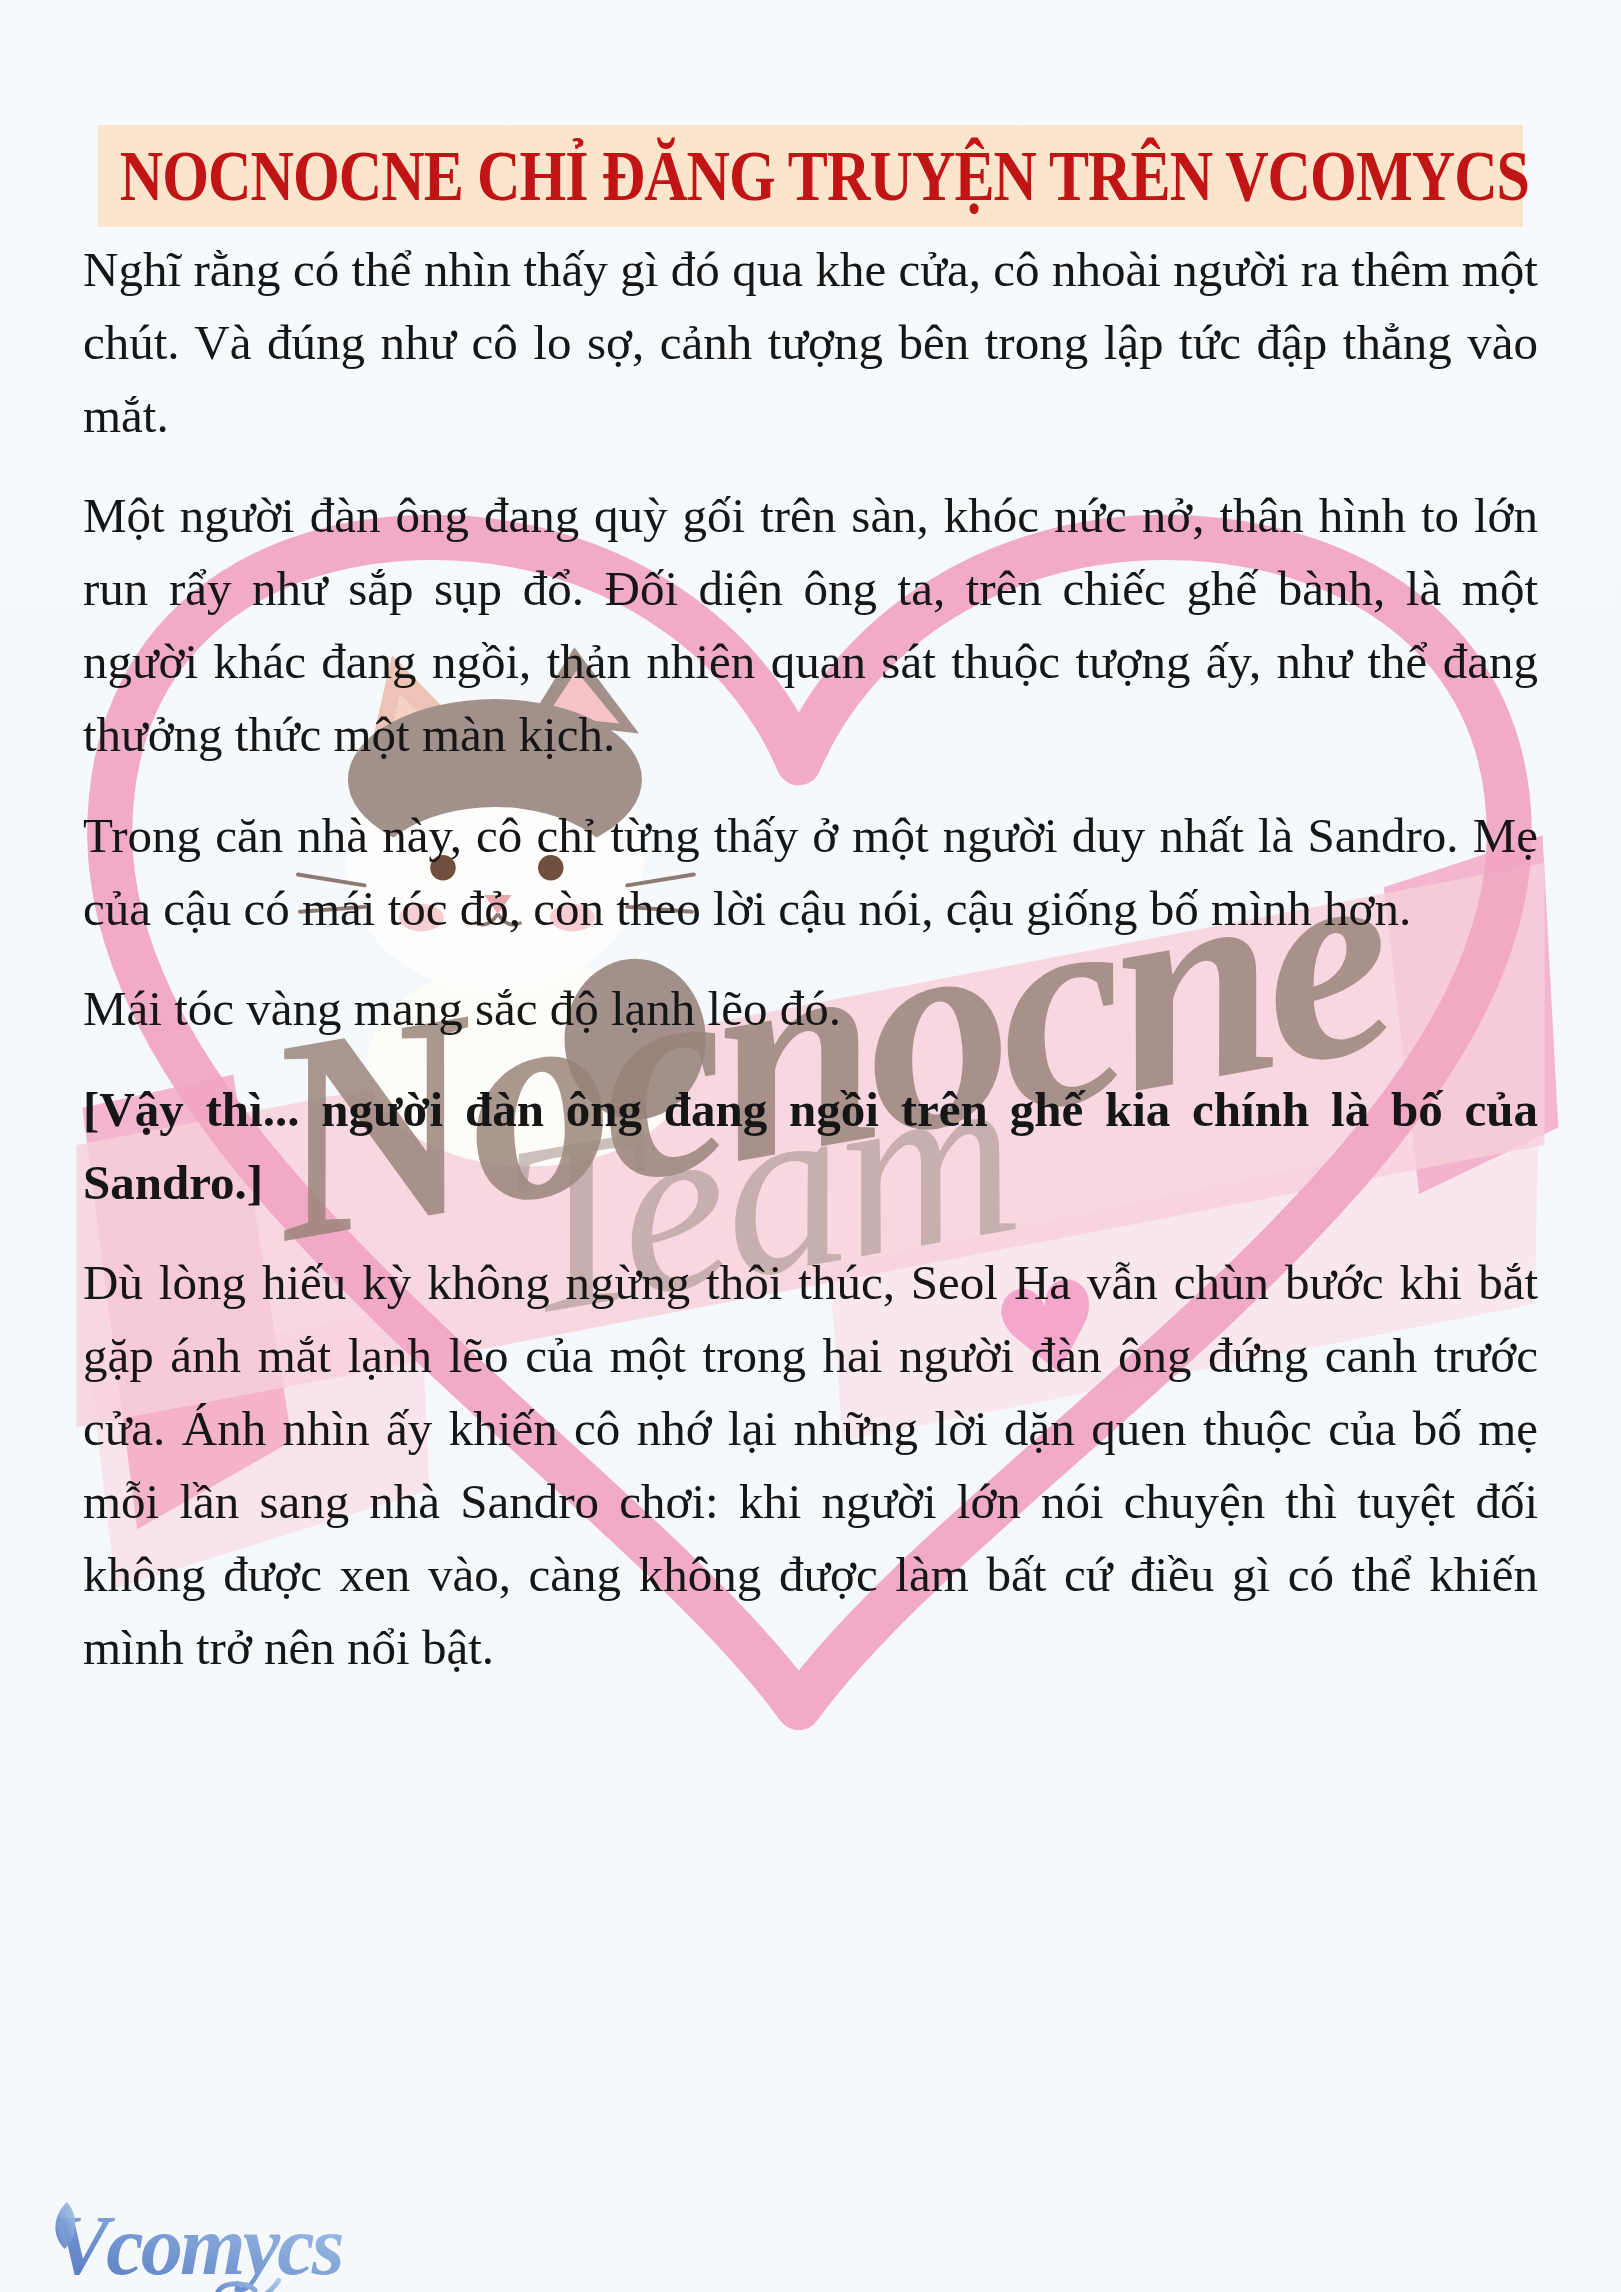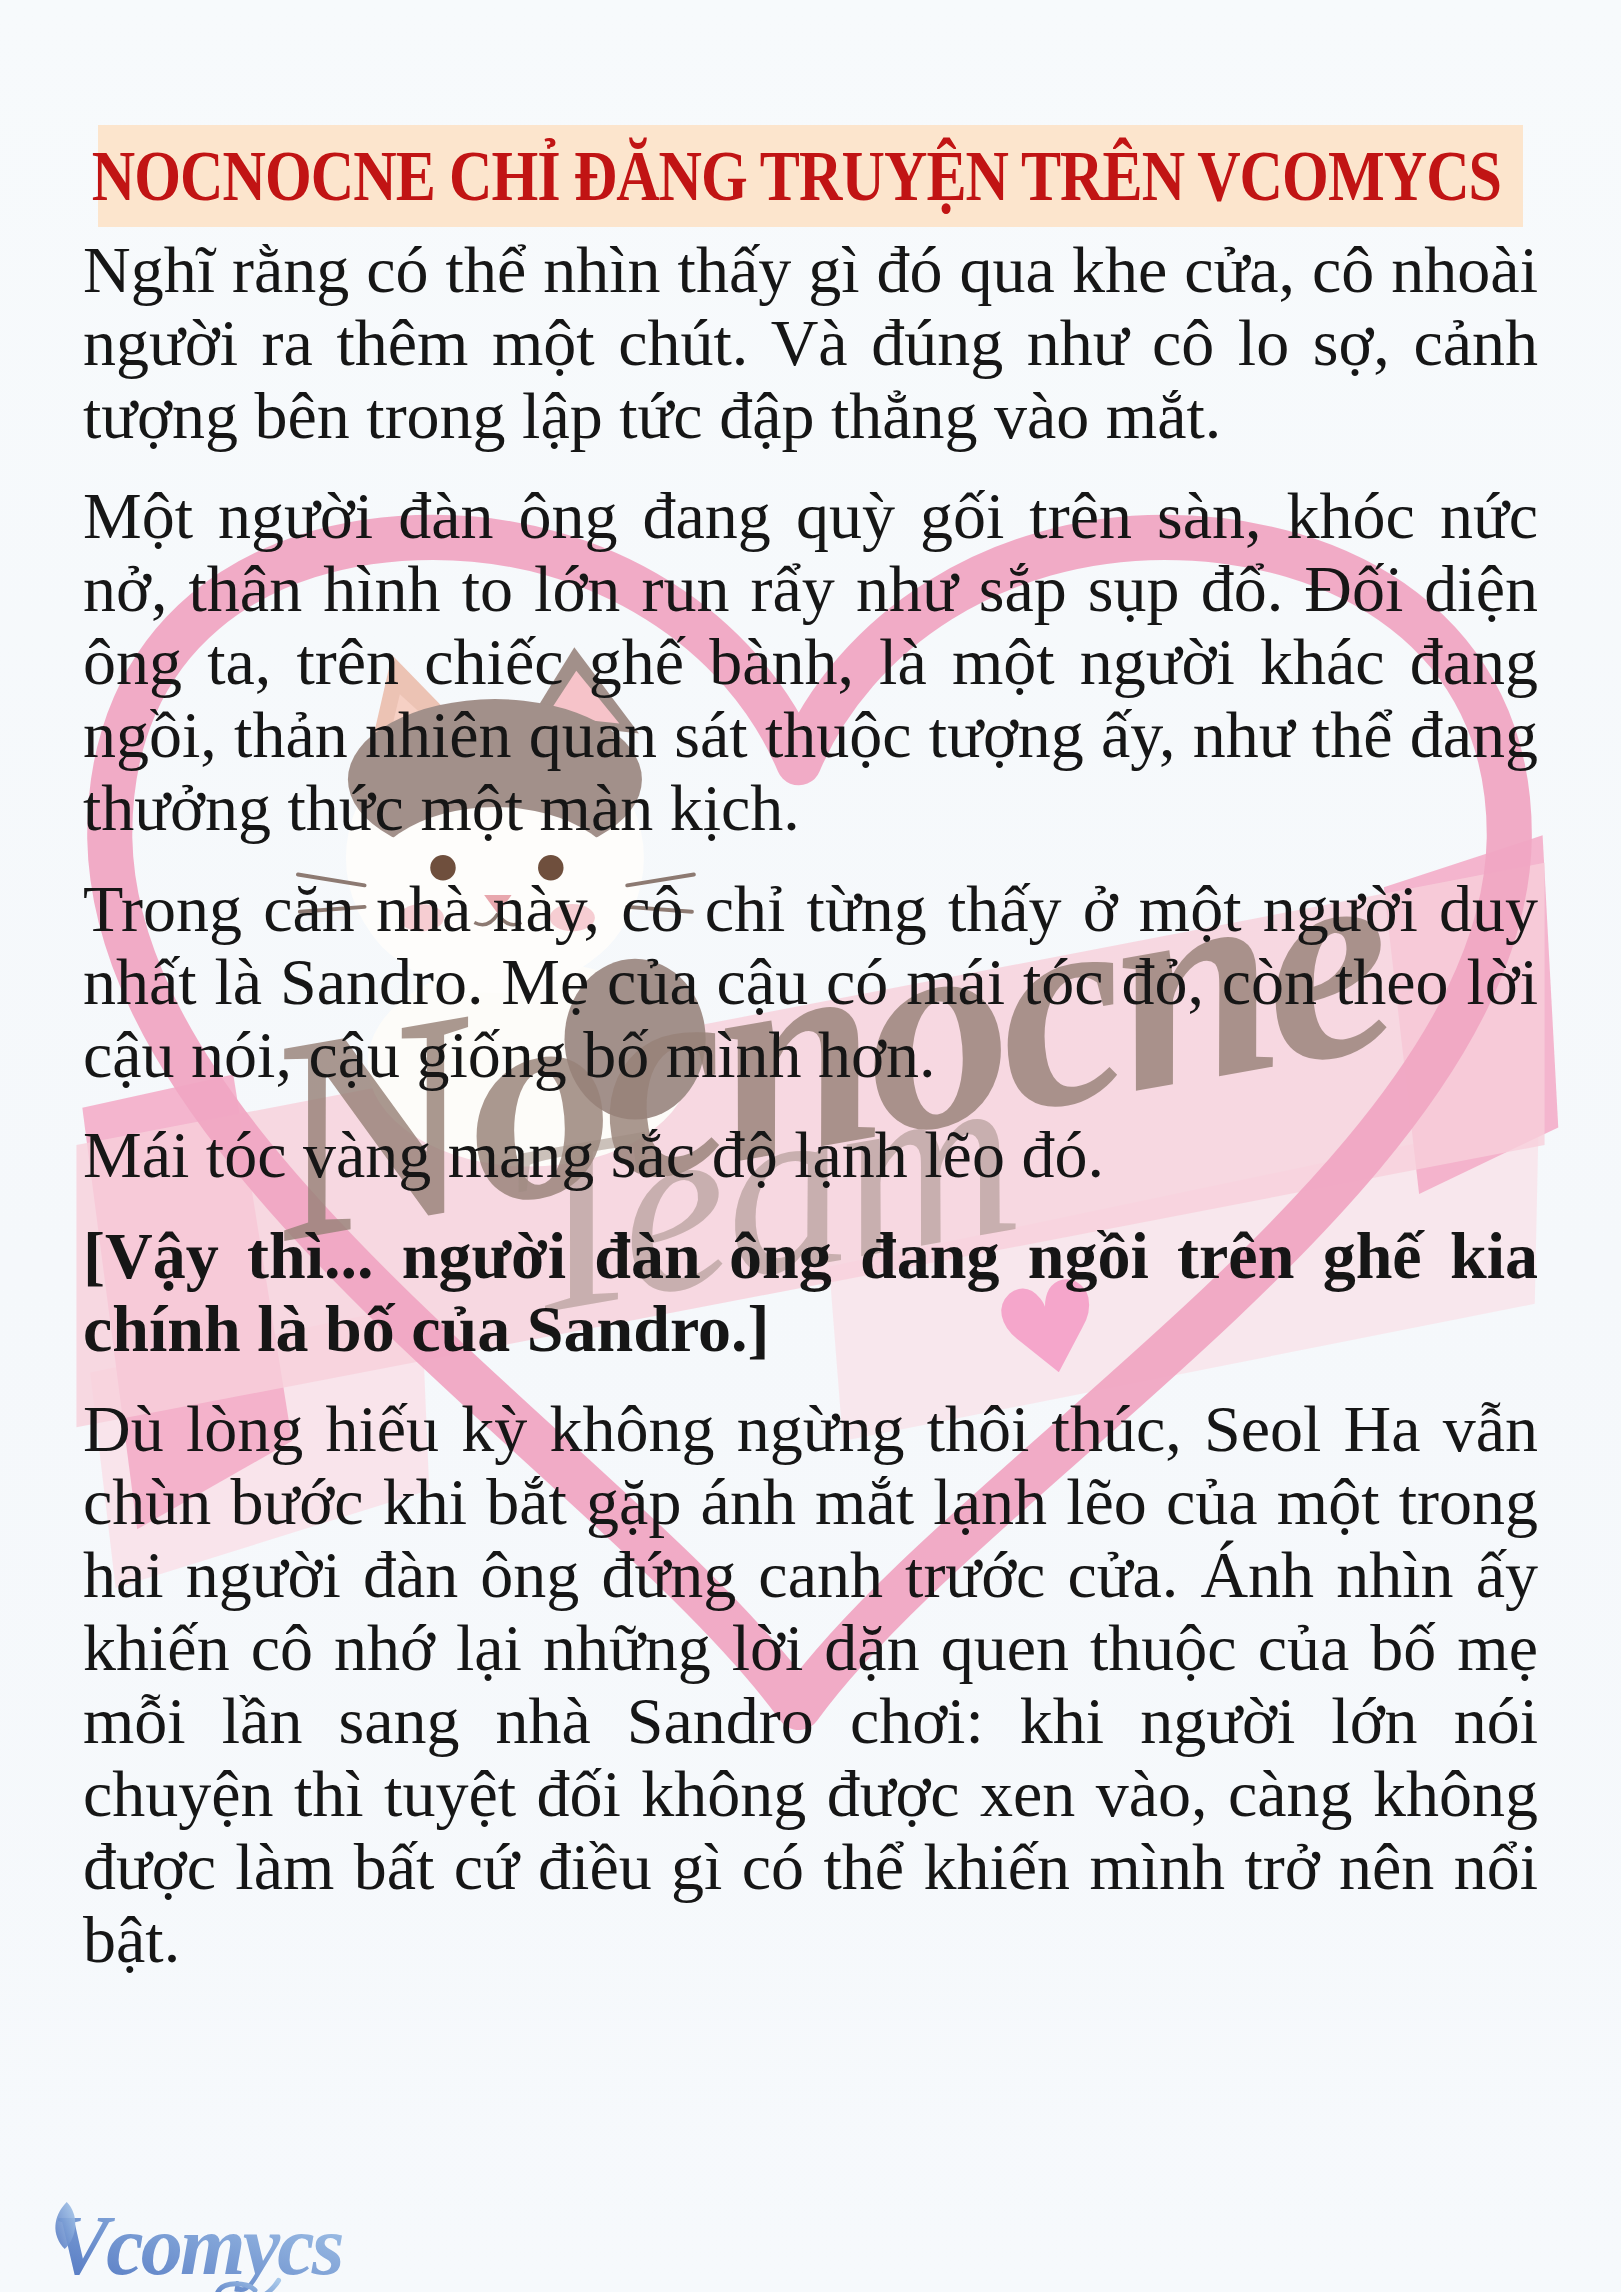--- a/index.html
+++ b/index.html
@@ -26,30 +26,30 @@
   }
   .wm-heart-small{
     position:absolute;left:995px;top:1269px;z-index:0;
     font-size:123px;line-height:1;color:#f5a6cb;
     transform:rotate(-12deg);
     font-family:"DejaVu Sans",sans-serif;
   }
   
   .title-band{
     position:absolute;left:98px;top:125px;width:1425px;height:102px;z-index:2;
-    background:#fce5cd;display:flex;align-items:center;justify-content:flex-end;
+    background:#fce5cd;display:flex;align-items:center;justify-content:flex-start;
   }
   .title-text{
     font-size:62px;font-weight:bold;color:#c11414;letter-spacing:-1px;
     white-space:nowrap;transform:scale(0.97,1.15);
   }
   
   .content{
     position:absolute;left:83px;top:233px;width:1455px;z-index:2;
-    font-size:66px;line-height:73px;color:#161616;text-align:justify;
+    font-size:49px;line-height:73px;color:#161616;text-align:justify;
   }
   .content p{margin:0 0 27.4px 0;}
   .content p.em-para{font-weight:bold;}
   
   .logo{position:absolute;left:51px;top:2192px;z-index:2;}
 </style>
 </head>
 <body>
 
 <div class="page">

